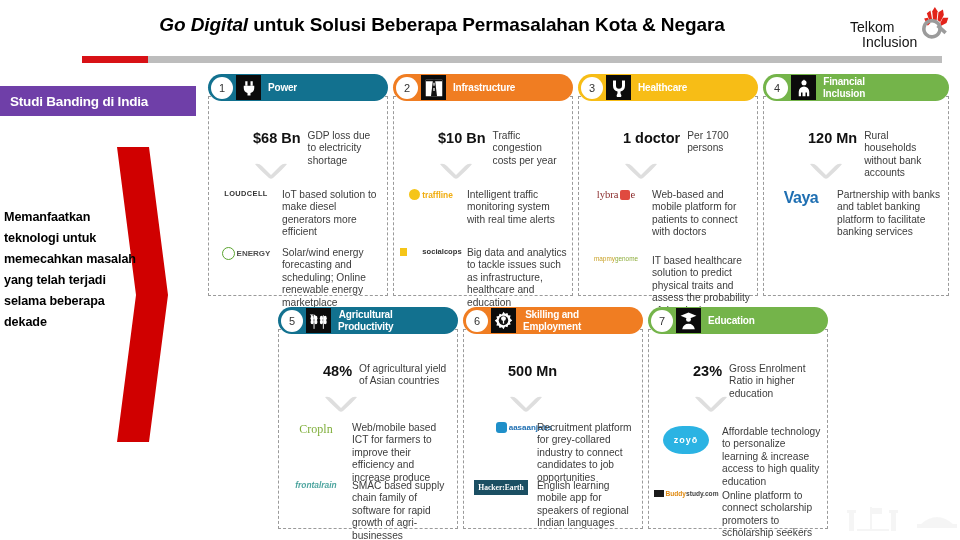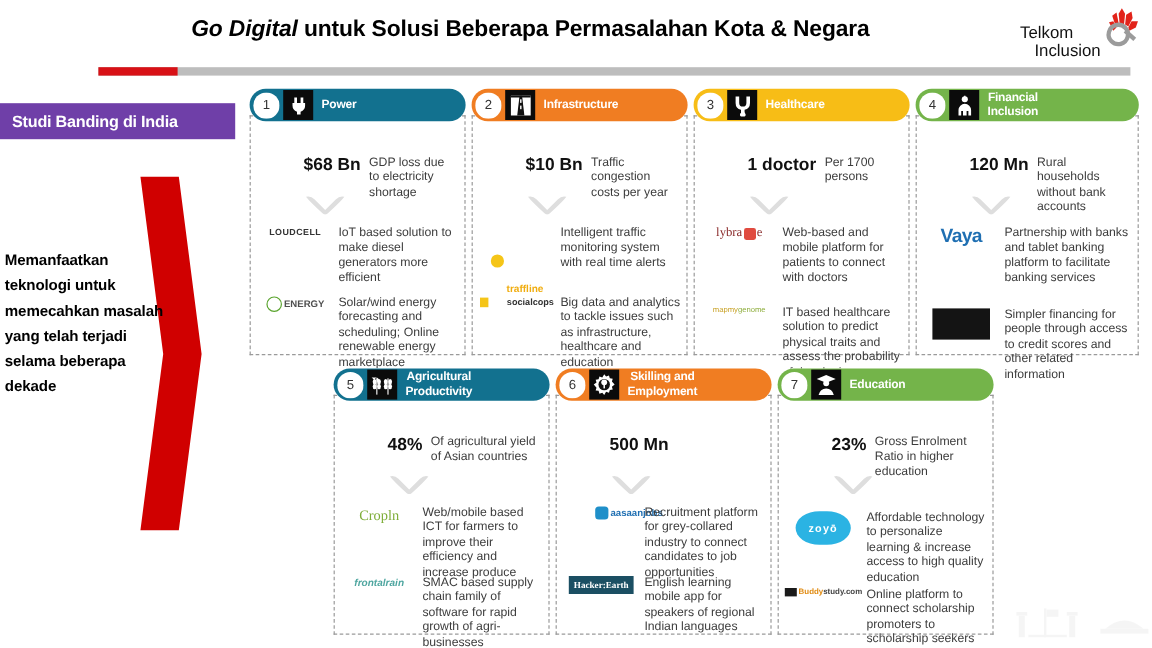--- a/index.html
+++ b/index.html
@@ -164,21 +164,21 @@
             <div class="stat-val">$10 Bn</div>
             <div class="stat-desc">Traffic congestion costs per year</div>
           </div>
           <div class="chev"><svg viewBox="0 0 34 16" width="34" height="16">
               <path d="M1 1 Q5 0 8 3 L17 12 L26 3 Q29 0 33 1 Q30 5 19 15 Q17 16.5 15 15 Q4 5 1 1 Z" fill="#dedede"></path>
             </svg></div>
           <div class="item" style="top: 92px;">
             <div class="item-logo">
               <span style="display:flex;align-items:center;gap:2px;">
                 <span style="width:11px;height:11px;background:#f5c518;border-radius:50%;"></span>
-                <span style="font:bold 8.4px 'Liberation Sans',sans-serif;color:#f0ad10;margin-top:46px;">traffline</span>
+                <span style="font:bold 8.4px 'Liberation Sans',sans-serif;color:#f0ad10;">traffline</span>
               </span>
             </div>
             <div class="item-text">Intelligent traffic monitoring system with real time alerts</div>
           </div>
           <div class="item" style="top: 150px;">
             <div class="item-logo">
               <span style="display:flex;align-items:center;gap:15px;">
                 <span style="width:7px;height:8px;background:#f5c518;"></span>
                 <span style="font:bold 7.6px 'Liberation Sans',sans-serif;color:#333;">socialcops</span>
               </span>
@@ -244,26 +244,20 @@
             <div class="stat-desc">Rural households without bank accounts</div>
           </div>
           <div class="chev"><svg viewBox="0 0 34 16" width="34" height="16">
               <path d="M1 1 Q5 0 8 3 L17 12 L26 3 Q29 0 33 1 Q30 5 19 15 Q17 16.5 15 15 Q4 5 1 1 Z" fill="#dedede"></path>
             </svg></div>
           <div class="item" style="top: 92px;">
             <div class="item-logo">
               <span style="font:bold 16px 'Liberation Sans',sans-serif;color:#1f6fb2;letter-spacing:-.5px;">Vaya</span>
             </div>
             <div class="item-text">Partnership with banks and tablet banking platform to facilitate banking services</div>
-          </div>
-          <div class="item" style="top: 160px;">
-            <div class="item-logo">
-              <span style="display:block;width:48px;height:26px;background:#141414;"></span>
-            </div>
-            <div class="item-text">Simpler financing for people through access to credit scores and other related information</div>
           </div>
         </div>
         <div class="card-head" style="background: rgb(116, 180, 74);">
           <div class="card-num">4</div>
           <div class="card-ico">
             <svg width="18" height="18" viewBox="0 0 24 24">
               <circle cx="12" cy="5" r="3.4" fill="#fff"></circle>
               <rect x="11.3" y="1" width="1.4" height="3" fill="#fff"></rect>
               <path d="M5 23v-6a7 7 0 0 1 14 0v6h-3v-5h-2v5h-4v-5H8v5z" fill="#fff"></path>
             </svg>

